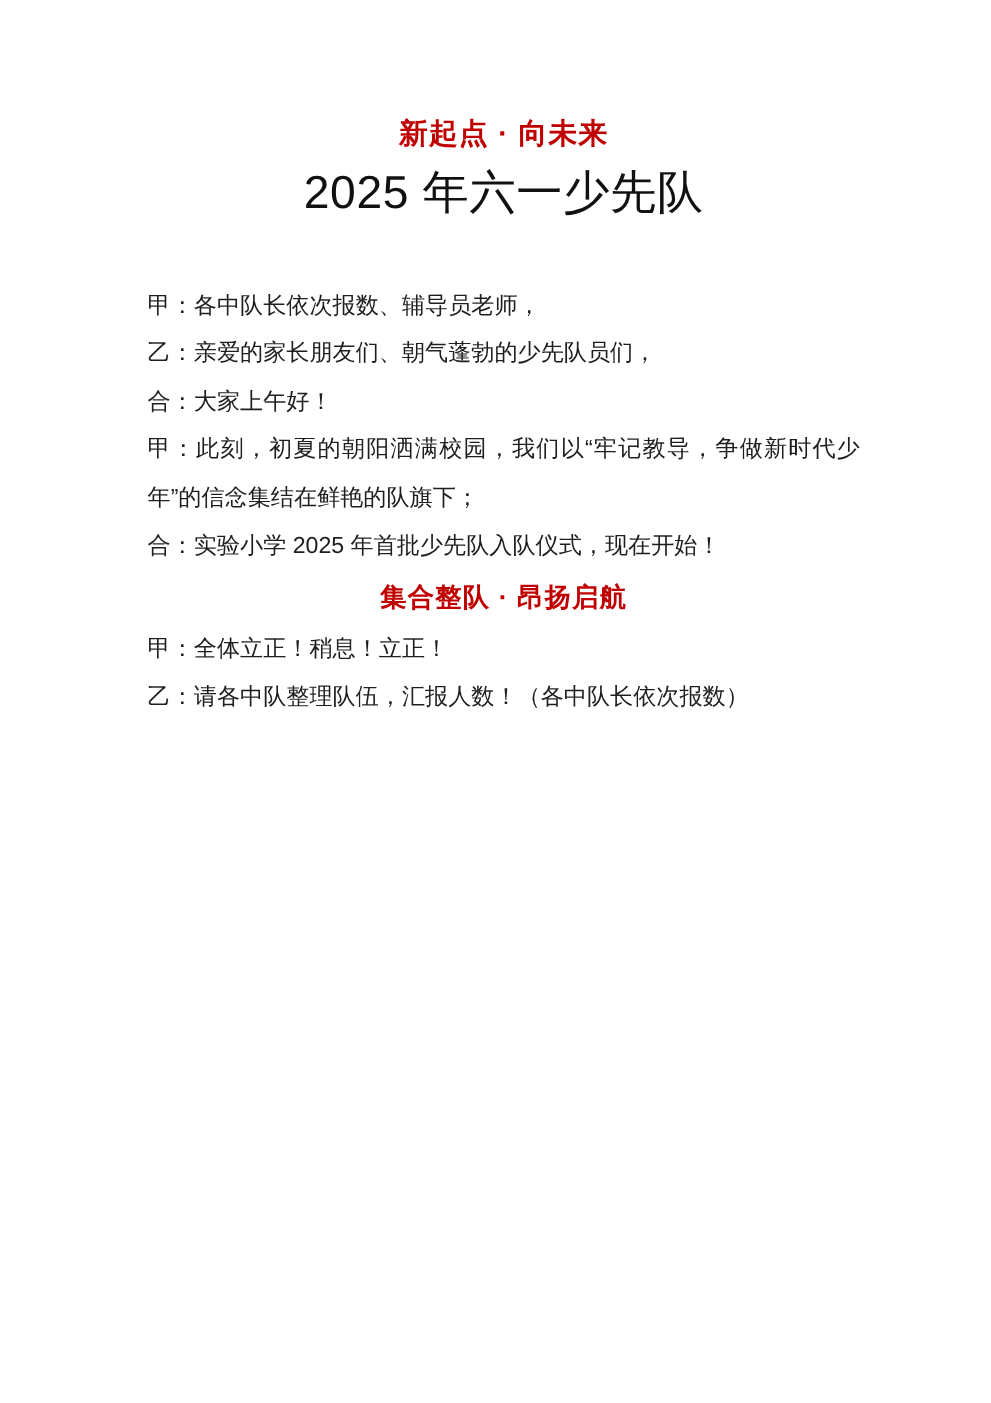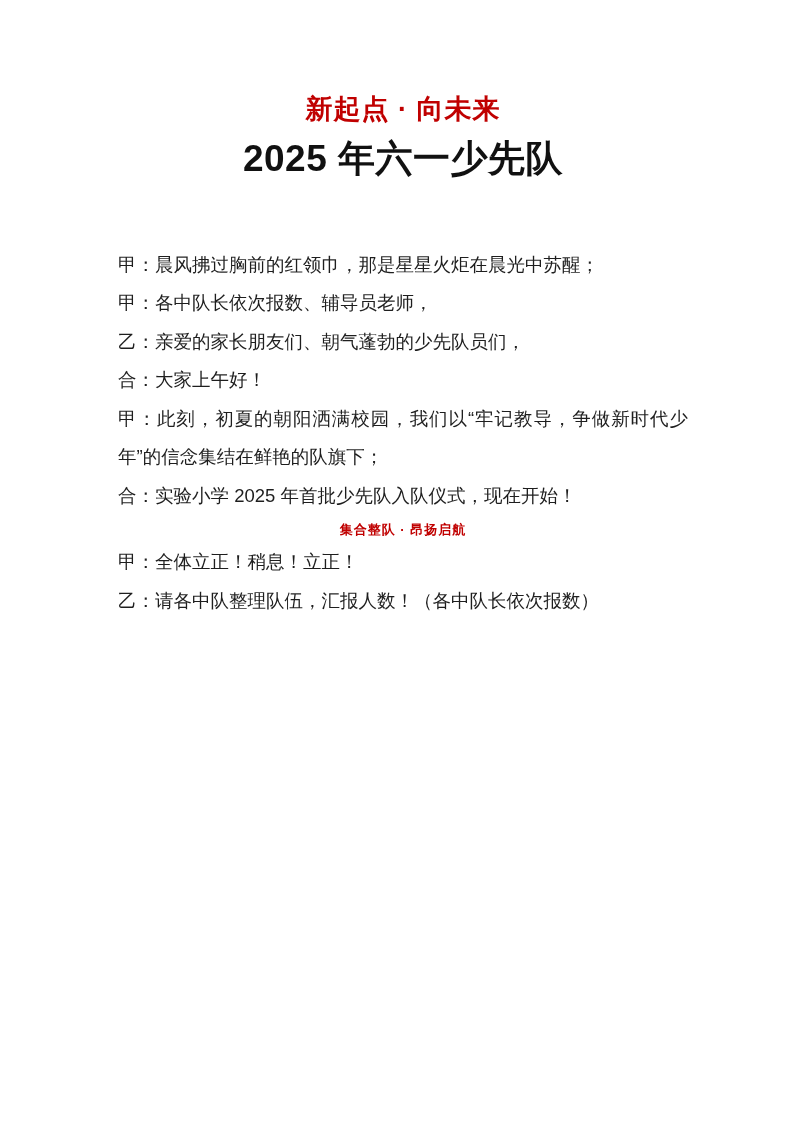--- a/index.html
+++ b/index.html
@@ -19,32 +19,32 @@
     width: 793px;
     height: 1122px;
     box-sizing: border-box;
     padding: 70px 105px 40px 118px;
     background: #ffffff;
   }
   .kicker {
     text-align: center;
     color: #c00000;
     font-weight: bold;
-    font-size: 27px;
+    font-size: 23px;
     letter-spacing: 1px;
     margin: 22px 0 8px 0;
     line-height: 1.3;
   }
   .doc-title {
     text-align: center;
-    font-weight: bold;
+    font-weight: normal;
     font-size: 37px;
     line-height: 1.32;
     color: #111111;
-    margin: 0 0 28px 0;
+    margin: 0 0 12px 0;
     letter-spacing: 0.5px;
   }
   .doc-title .line {
     display: block;
     white-space: nowrap;
   }
   .spacer {
     height: 34px;
   }
   .body-text {
@@ -54,41 +54,40 @@
     text-align: justify;
   }
   .para {
     margin: 0 0 0 0;
     text-indent: 0;
   }
   .section-head {
     text-align: center;
     color: #c00000;
     font-weight: bold;
-    font-size: 13px;
+    font-size: 21px;
     letter-spacing: 1px;
     line-height: 2.0;
     margin: 2px 0 0 0;
   }
 </style>
 </head>
 <body>
 
 <div class="page">
 
   <div class="kicker">新起点 · 向未来</div>
 
   <h1 class="doc-title">
     <span class="line">2025 年六一少先队</span>
   </h1>
 
   <div class="spacer"></div>
 
   <div class="body-text">
-    <p class="para">甲：晨风拂过胸前的红领巾，那是星星火炬在晨光中苏醒；</p>
     <p class="para">甲：各中队长依次报数、辅导员老师，</p>
     <p class="para">乙：亲爱的家长朋友们、朝气蓬勃的少先队员们，</p>
     <p class="para">合：大家上午好！</p>
     <p class="para">甲：此刻，初夏的朝阳洒满校园，我们以“牢记教导，争做新时代少年”的信念集结在鲜艳的队旗下；</p>
     <p class="para">合：实验小学 2025 年首批少先队入队仪式，现在开始！</p>
 
     <div class="section-head">集合整队 · 昂扬启航</div>
 
     <p class="para">甲：全体立正！稍息！立正！</p>
     <p class="para">乙：请各中队整理队伍，汇报人数！（各中队长依次报数）</p>

